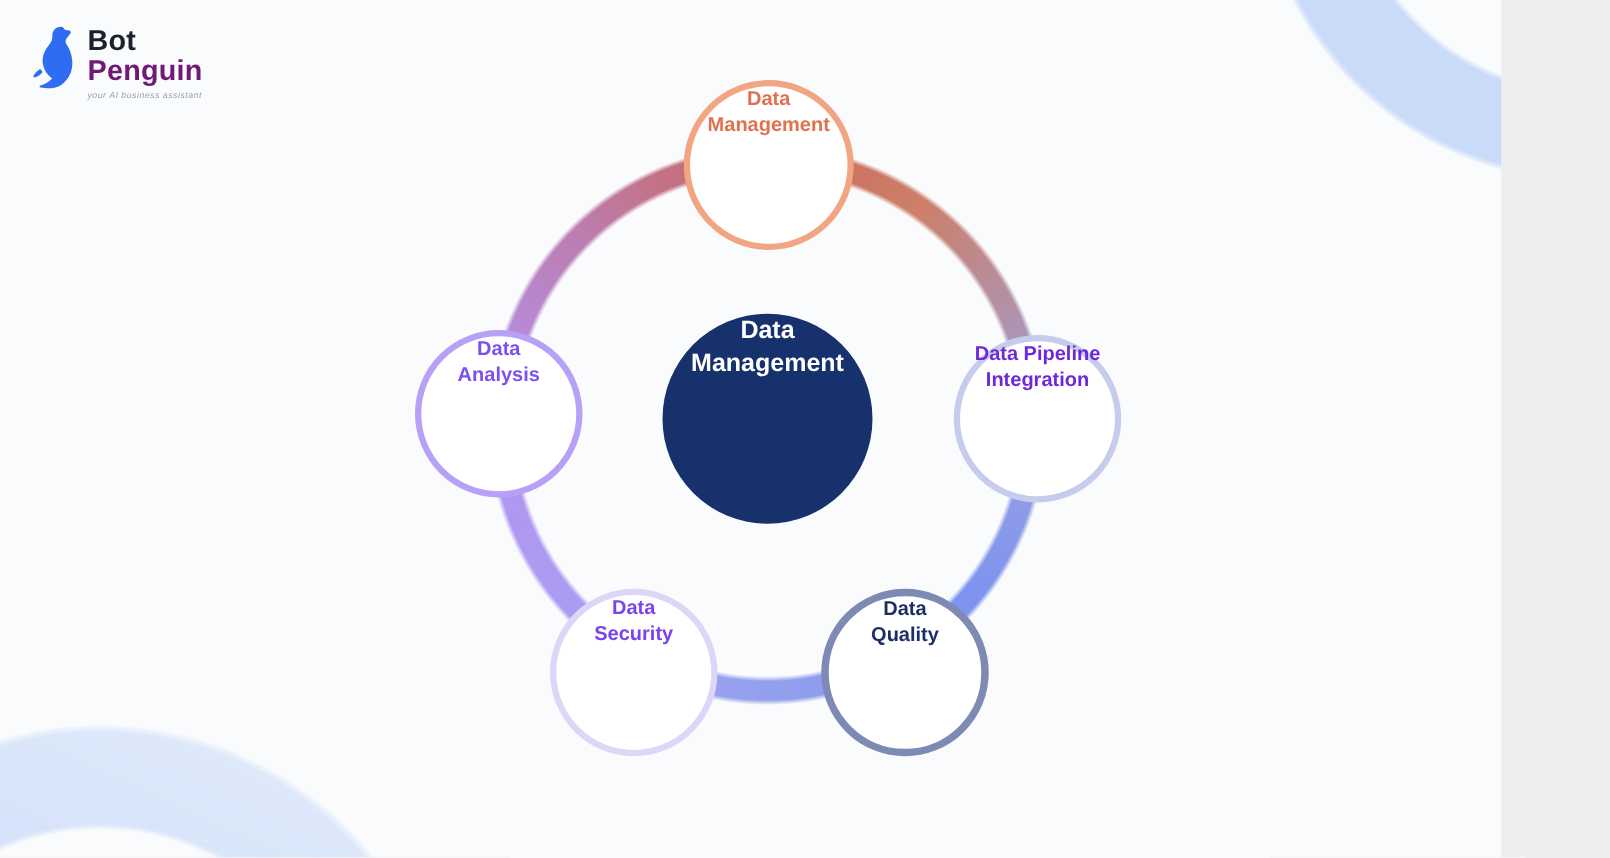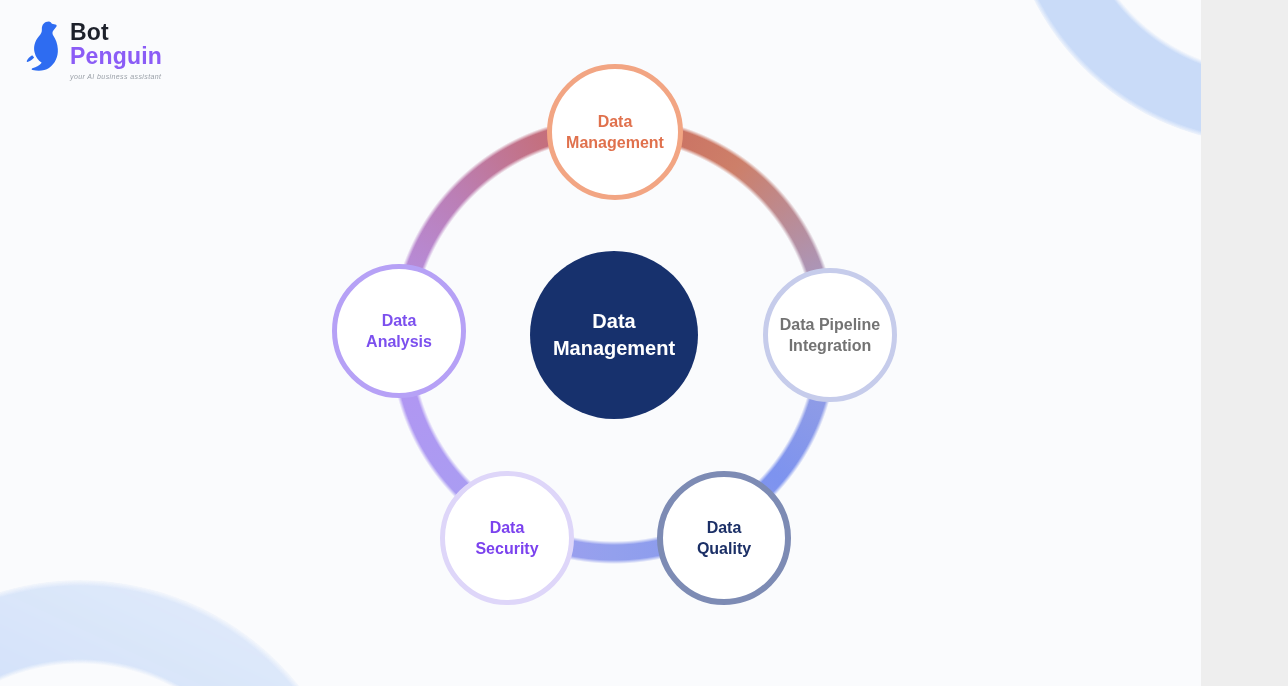--- a/index.html
+++ b/index.html
@@ -47,21 +47,21 @@
             mask:radial-gradient(circle closest-side,
       rgba(0,0,0,0) 201px, #000 205px, #000 220px, rgba(0,0,0,0) 224px);
   }
 
   
   .node{
     position:absolute;
     box-sizing:border-box;
     border-radius:50%;
     background:#ffffff;
-    display:flex;align-items:center;justify-content:center;
+    display:flex;align-items:flex-start;justify-content:center;
     text-align:center;
     font-weight:700;font-size:16px;line-height:1.32;
   }
   .node-center{
     left:530px;top:251px;width:168px;height:168px;
     font-size:20px;line-height:1.35;
     border:none;
   }
   .node-top{left:547px;top:64px;width:136px;height:136px;border:5px solid;}
   .node-right{left:763px;top:268px;width:134px;height:134px;border:5px solid;}
@@ -89,35 +89,35 @@
 
   <div class="logo">
     <span>
       <svg width="38" height="56" viewBox="0 0 40 58" aria-hidden="true">
         <path fill="#2e6cf1" d="M24 1c-4.5 0-7.6 3.4-7.3 8.2.2 2.8-.9 4.9-3.3 7.7-4 4.8-5.8 10.7-4.4 16.6 1 4.6 3.7 8.5 7.5 11-2 2.5-5.4 4.5-9.8 5.9-1.1.4-1 1.6.2 1.8 6.8 1.3 12.8.8 17.3-2.2 6.4-4.4 9.8-11.6 9.3-19.9-.3-5.4-2.2-10.3-4.5-13.7-1.5-2.4-1.5-3.9-.2-5.8l3.1-3.9c.8-1.1.3-2.3-1.1-2.5l-3.5-.6C26.5 2.3 25.7 1 24 1z"></path>
         <path fill="#2e6cf1" d="M6.5 36.5c-2.7 1.6-4.6 3.5-5.6 5.8-.4.9.4 1.7 1.3 1.3 2.6-1 4.8-2.6 6.4-4.6z"></path>
       </svg>
     </span>
     <span class="logo-text">
       <span class="logo-bot" style="color: rgb(29, 33, 43);">Bot</span>
-      <span class="logo-penguin" style="color: #8b5cf6;">Penguin</span>
+      <span class="logo-penguin" style="color: #701a75;">Penguin</span>
       <span class="logo-tagline">your AI business assistant</span>
     </span>
   </div>
 
   <div class="ring" style="background: conic-gradient(rgb(201, 105, 95) 0deg, rgb(205, 127, 105) 35deg, rgb(154, 161, 224) 90deg, rgb(125, 147, 239) 130deg, rgb(147, 160, 237) 180deg, rgb(170, 156, 242) 225deg, rgb(179, 148, 242) 270deg, rgb(187, 127, 182) 312deg, rgb(196, 112, 127) 340deg, rgb(201, 105, 95) 360deg);"></div>
 
   <div class="node node-top" style="border-color: rgb(242, 165, 131); color: rgb(224, 113, 77);">
     <div>
       <div>Data</div>
       <div>Management</div>
     </div>
   </div>
 
-  <div class="node node-right" style="border-color: rgb(198, 204, 235); color: #737373;">
+  <div class="node node-right" style="border-color: rgb(198, 204, 235); color: #6d28d9;">
     <div>
       <div>Data Pipeline</div>
       <div>Integration</div>
     </div>
   </div>
 
   <div class="node node-bottom-right" style="border-color: rgb(125, 139, 180); color: rgb(27, 47, 102);">
     <div>
       <div>Data</div>
       <div>Quality</div>

